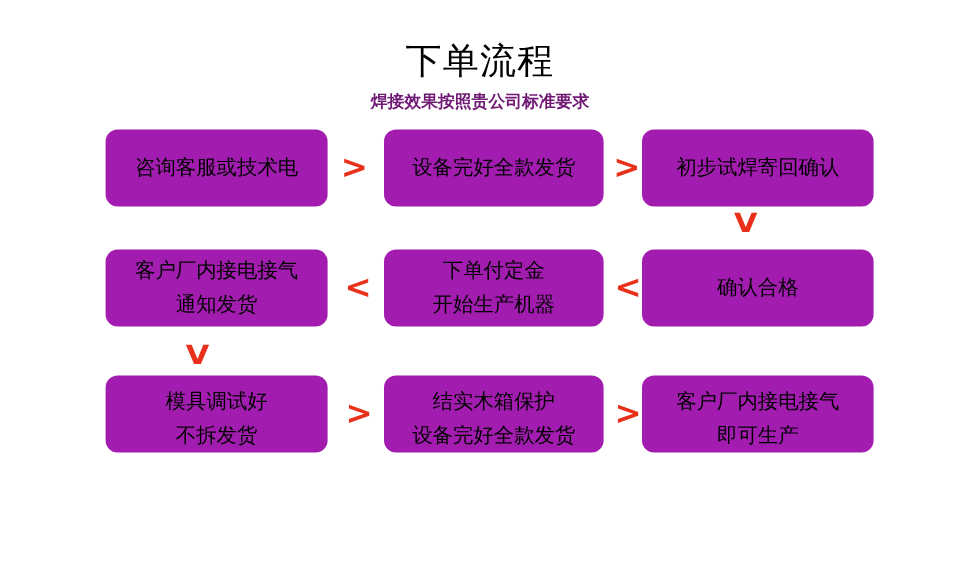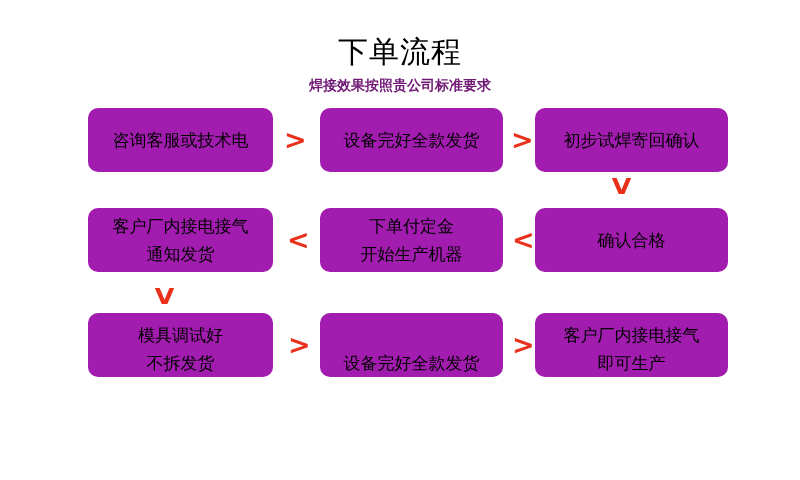--- a/index.html
+++ b/index.html
@@ -145,20 +145,21 @@
   <span class="arrow arrow-v arr-v-left">V</span>
 
   <div class="node-box col-a row-3">
     <span class="node-line">模具调试好</span>
     <span class="node-line">不拆发货</span>
   </div>
 
   <span class="arrow arrow-h arr-r3-1">&gt;</span>
 
   <div class="node-box col-b row-3">
+    <span class="node-line">结实木箱保护</span>
     <span class="node-line">设备完好全款发货</span>
   </div>
 
   <span class="arrow arrow-h arr-r3-2">&gt;</span>
 
   <div class="node-box col-c row-3">
     <span class="node-line">客户厂内接电接气</span>
     <span class="node-line">即可生产</span>
   </div>
 

